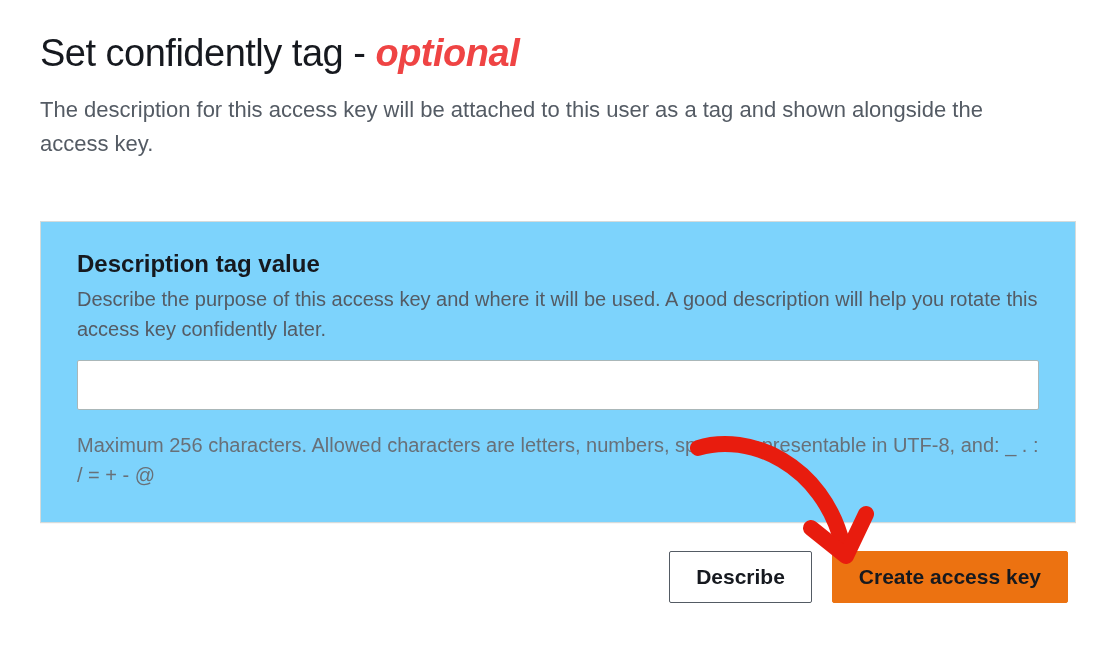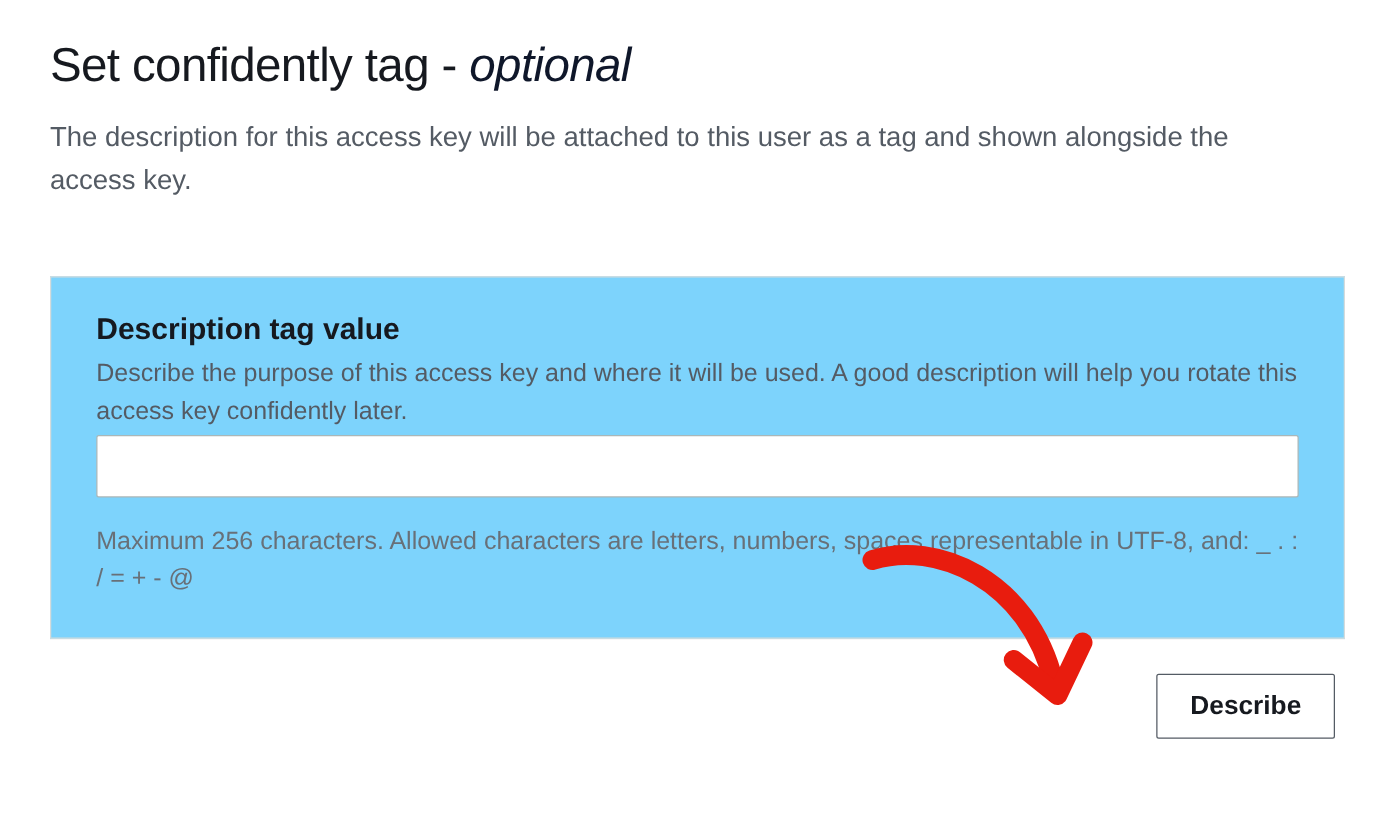--- a/index.html
+++ b/index.html
@@ -18,22 +18,22 @@
     }
     .page-title {
       font-size: 38px;
       font-weight: 400;
       color: #16191f;
       margin-bottom: 18px;
       letter-spacing: -0.5px;
     }
     .page-title .optional {
       font-style: italic;
-      font-weight: 400;
-      color: #0f172a;
+      font-weight: 700;
+      color: #ef4444;
     }
     .page-subtitle {
       font-size: 22px;
       line-height: 1.55;
       color: #545b64;
       margin-bottom: 60px;
       max-width: 1000px;
     }
     .panel {
       border: 1px solid #d5dbdb;
@@ -45,21 +45,21 @@
     .field-label {
       font-size: 24px;
       font-weight: 600;
       color: #16191f;
       margin-bottom: 6px;
     }
     .field-desc {
       font-size: 20px;
       line-height: 1.5;
       color: #545b64;
-      margin-bottom: 4px;
+      margin-bottom: 16px;
     }
     .field-input {
       width: 100%;
       height: 50px;
       border: 1px solid #aab7b8;
       border-radius: 2px;
       padding: 8px 12px;
       font-size: 18px;
       background: #ffffff;
       color: #16191f;
@@ -129,20 +129,21 @@
 
 <div class="panel">
   <div class="field-label">Description tag value</div>
   <div class="field-desc">Describe the purpose of this access key and where it will be used. A good description will help you rotate this access key confidently later.</div>
   <input type="text" class="field-input" value="" style="">
   <div class="field-help">Maximum 256 characters. Allowed characters are letters, numbers, spaces representable in UTF-8, and: _ . : / = + - @</div>
 </div>
 
 <div class="button-row">
   <button class="btn btn-outline">Describe</button>
+  <button class="btn btn-primary">Create access key</button>
 </div>
 
 <div class="annotation-arrow">
   <svg viewBox="0 0 200 150">
     <path d="M 10 10 C 60 -6, 135 25, 155 108" stroke="#e81c0e" stroke-width="16" fill="none" stroke-linecap="round"></path>
     <path d="M 123 90 L 158 118 L 178 76" stroke="#e81c0e" stroke-width="16" fill="none" stroke-linecap="round" stroke-linejoin="round"></path>
   </svg>
 </div>
 
 </body></html>

